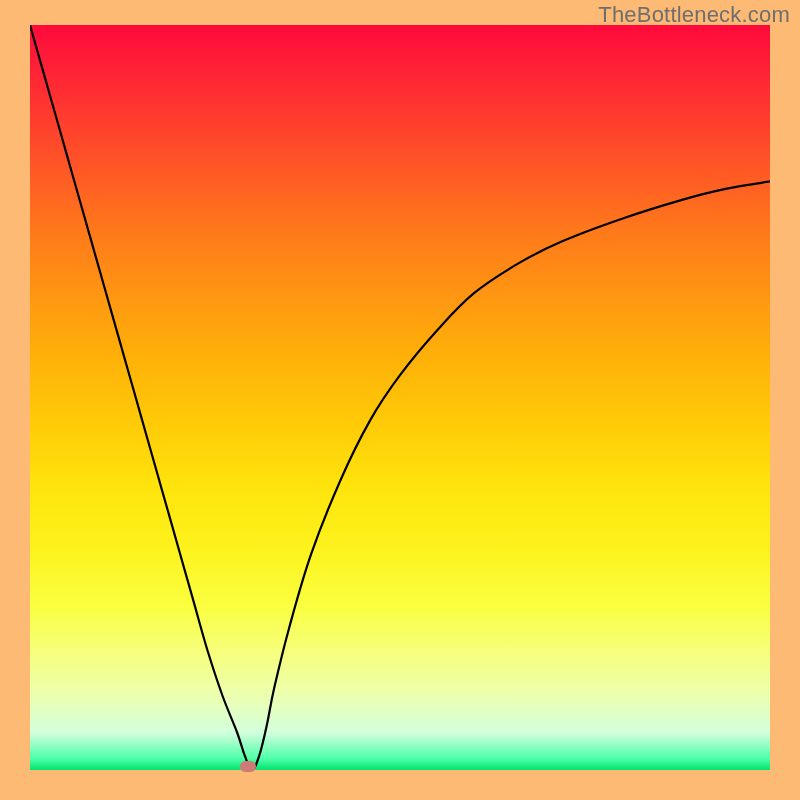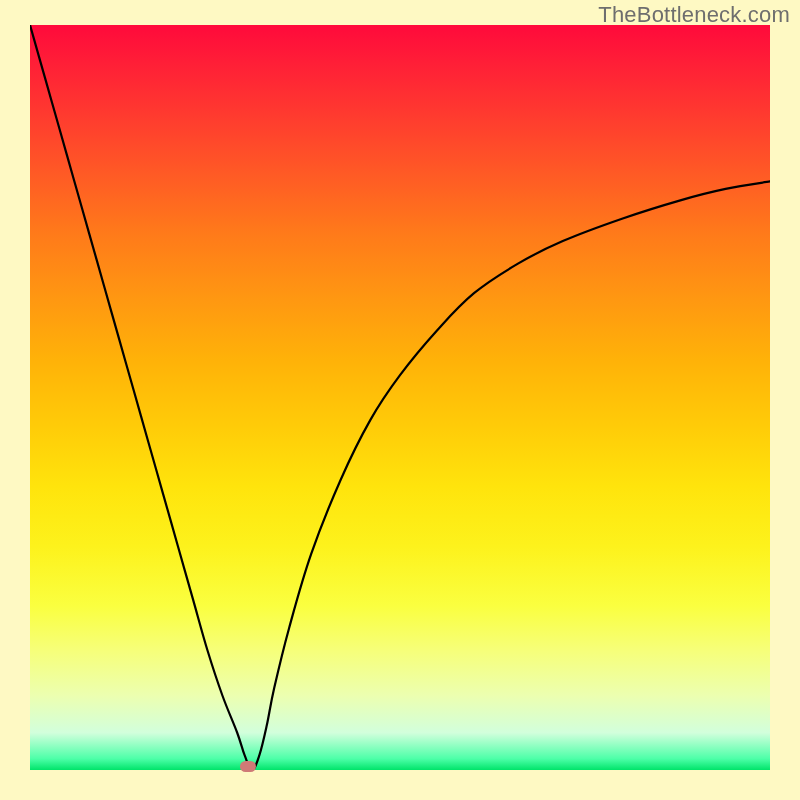--- a/index.html
+++ b/index.html
@@ -8,21 +8,21 @@
     width: 800px;
     height: 800px;
     background: #000;
     overflow: hidden;
     font-family: Arial, Helvetica, sans-serif;
   }
   .frame {
     position: relative;
     width: 800px;
     height: 800px;
-    background: #fef9c3;
+    background: #fdba74;
   }
   .watermark {
     position: absolute;
     top: 2px;
     right: 10px;
     color: #6e6e6e;
     font-size: 22px;
     font-weight: 400;
     letter-spacing: 0.2px;
     z-index: 30;

